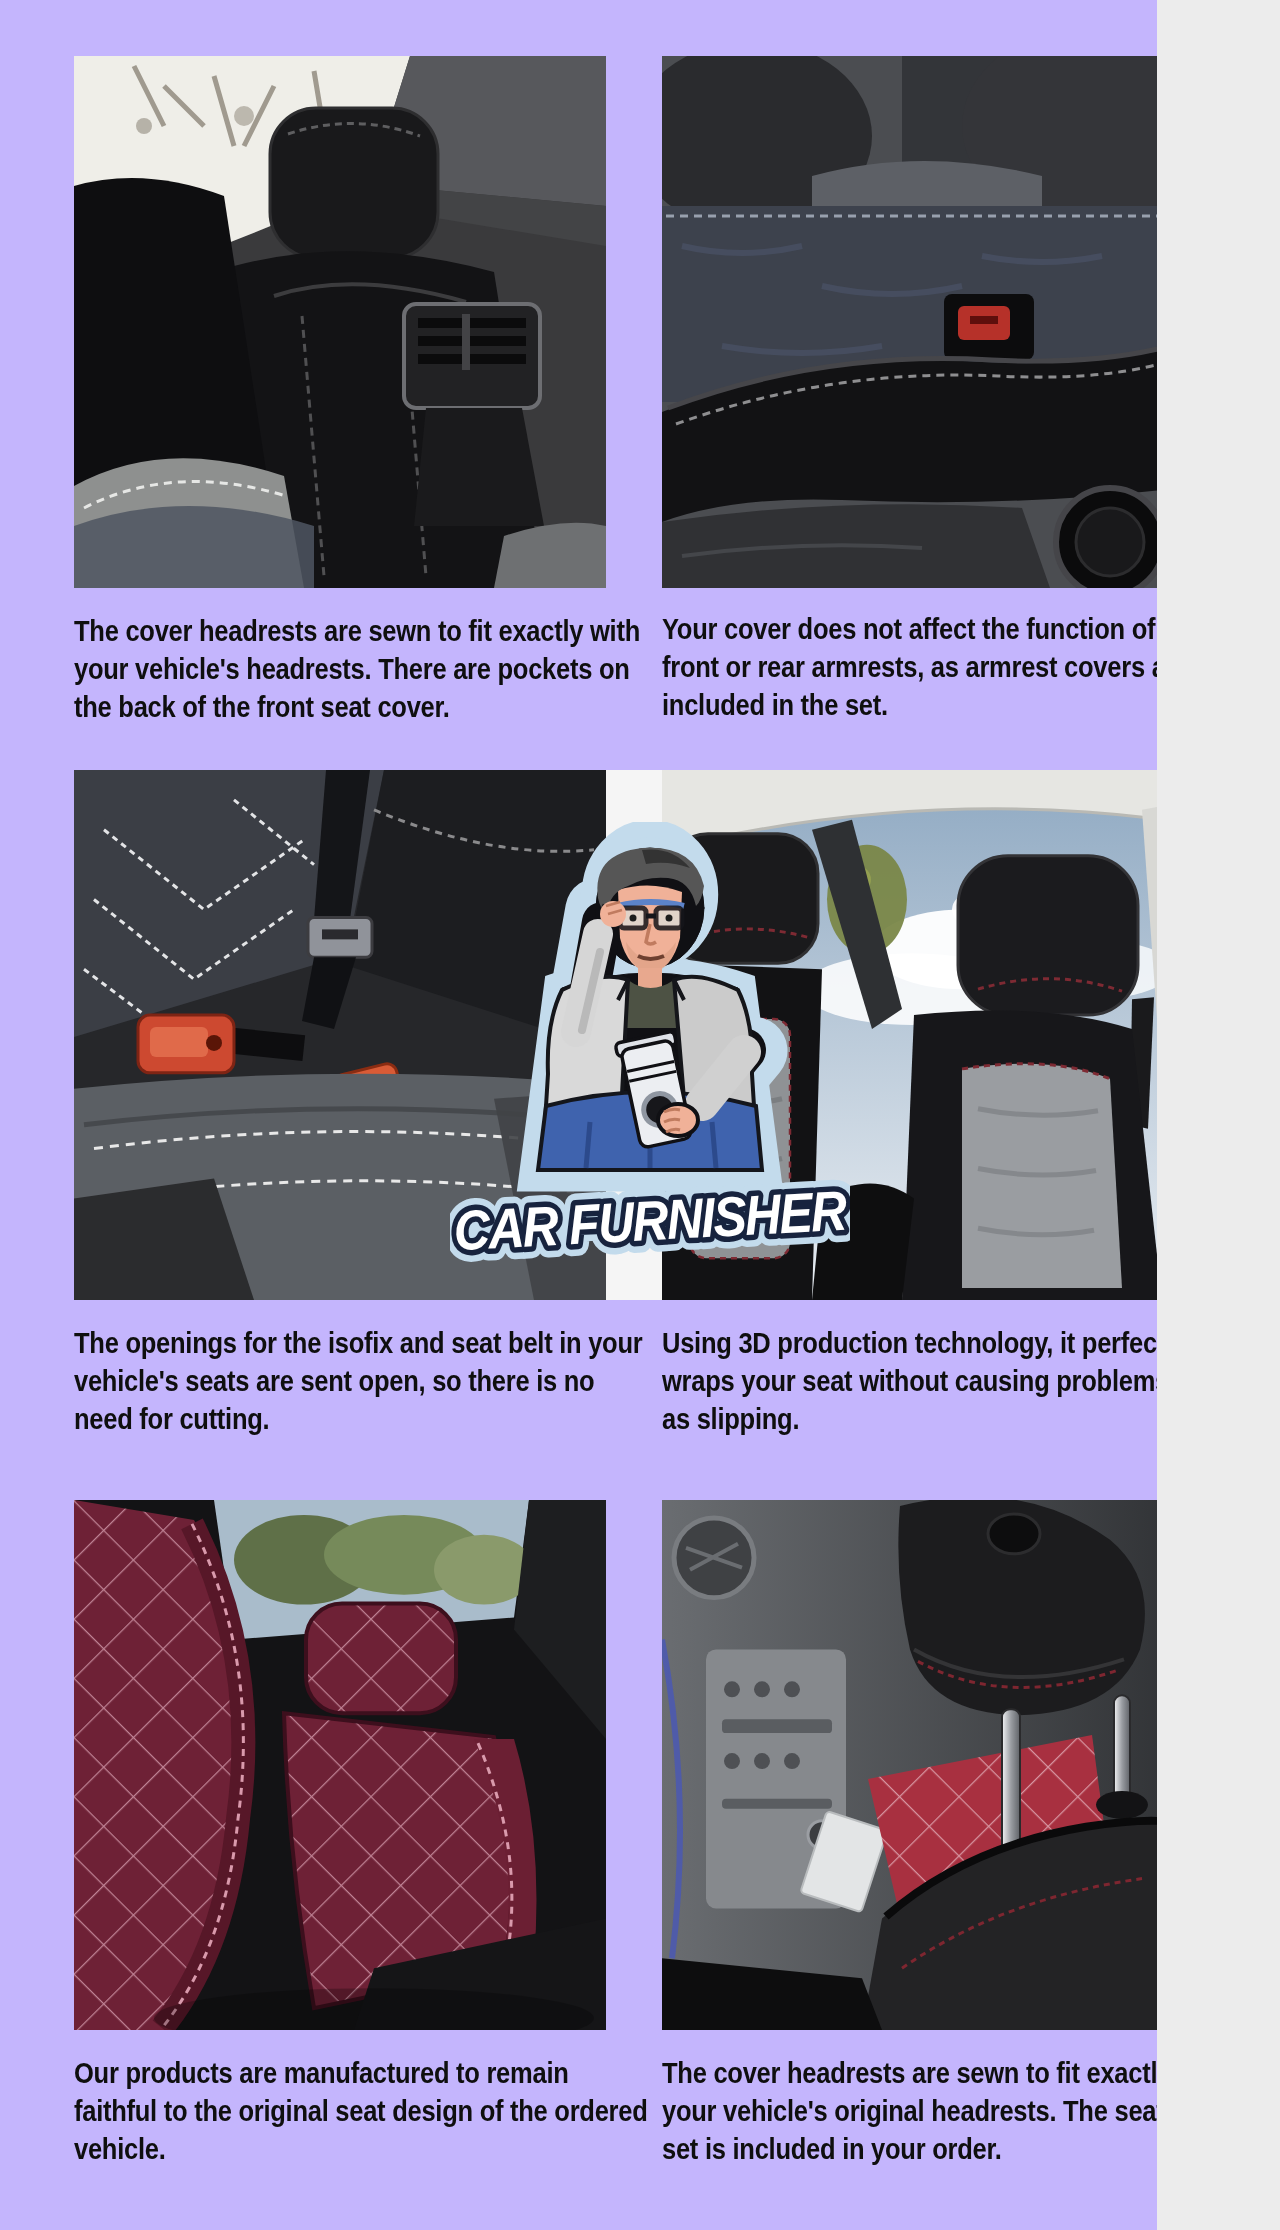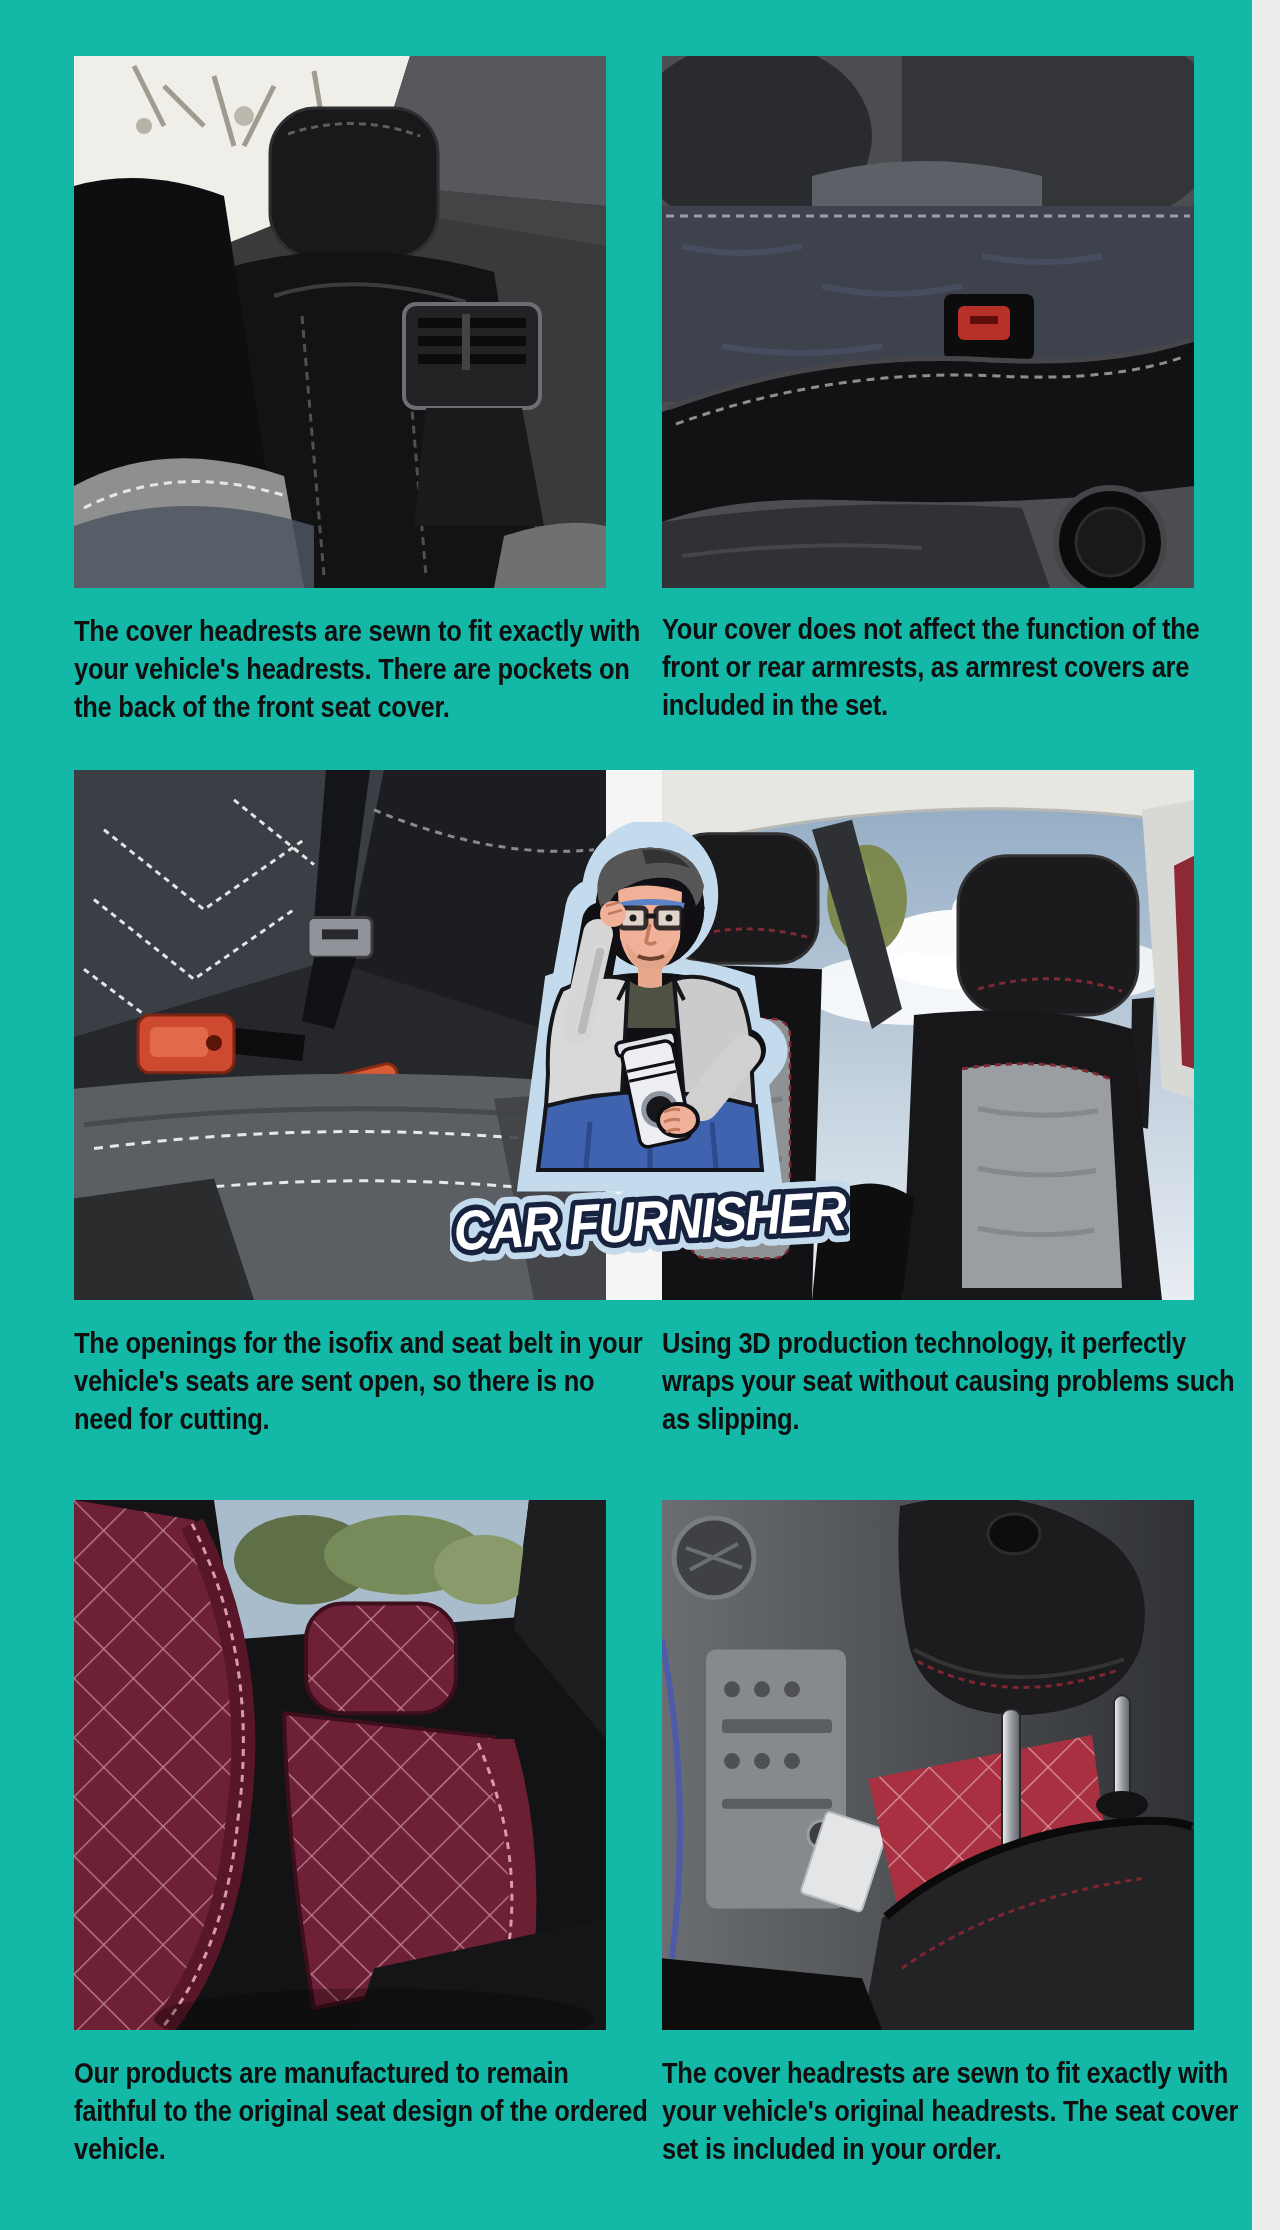--- a/index.html
+++ b/index.html
@@ -1,16 +1,16 @@
 <!DOCTYPE html>
 <html><head>
 <meta charset="utf-8">
 <style>
   html,body{margin:0;padding:0;background:#ececec;}
-  .page{position:relative;width:1252px;height:2230px;background:#14b8a6;overflow:hidden;
+  .page{position:relative;width:1157px;height:2230px;background:#c4b5fd;overflow:hidden;
         font-family:"Liberation Sans",sans-serif;}
   .ph{position:absolute;width:532px;display:block;}
   .r1{height:532px;} .r2{height:530px;} .r3{height:530px;}
   .c1{left:74px;} .c2{left:662px;}
   .t1{top:56px;} .t2{top:770px;} .t3{top:1500px;}
   figure{margin:0;}
   .cap{position:absolute;width:660px;transform:scaleX(0.88);transform-origin:left top;
        font-size:29px;line-height:38px;font-weight:700;color:#0f0f0f;letter-spacing:-0.3px;}
   .gap-strip{position:absolute;left:606px;top:770px;width:56px;height:530px;background:#f5f5f5;}
   .logo-wrap{position:absolute;left:450px;top:822px;width:400px;height:450px;z-index:5;}

